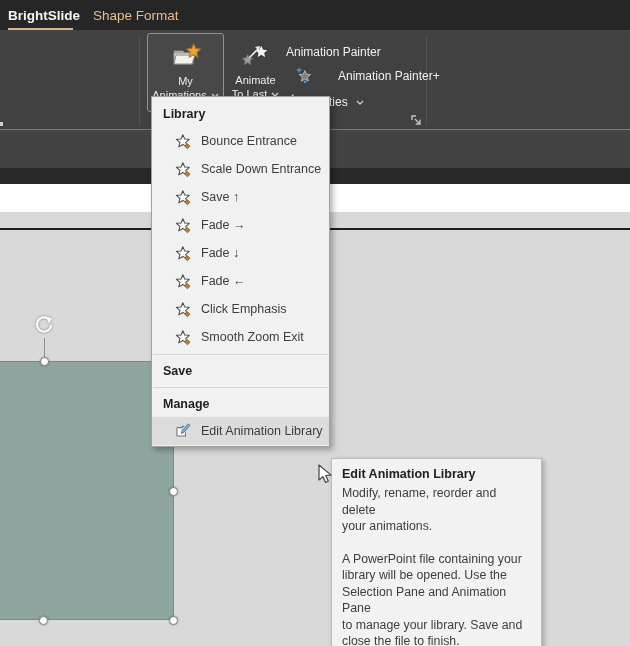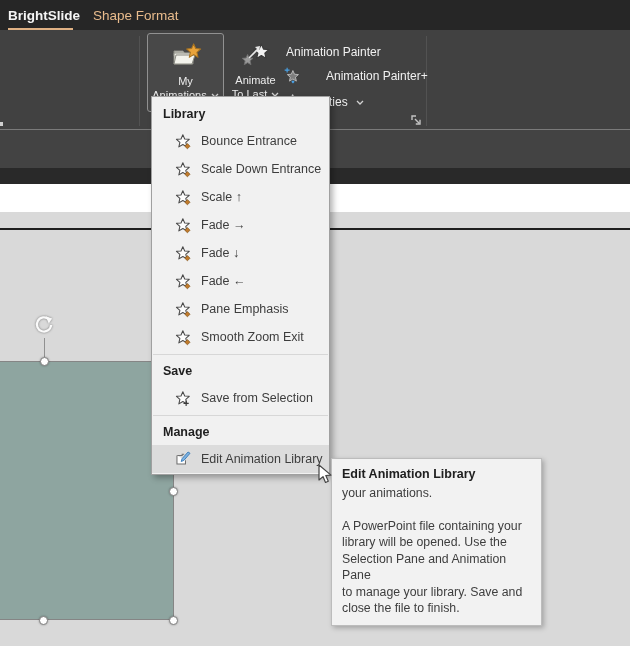--- a/index.html
+++ b/index.html
@@ -27,21 +27,21 @@
 
   .big-btn{position:absolute;display:flex;flex-direction:column;align-items:center;cursor:pointer;}
   .btn-myanim{left:147px;top:3px;width:77px;height:79px;background:#484848;border:1px solid #919191;border-radius:3px;box-sizing:border-box;}
   .btn-animlast{left:226px;top:3px;width:59px;height:79px;}
   .big-btn .icn{margin-top:6px;height:34px;display:flex;align-items:center;justify-content:center;}
   .big-btn .lbl{font-size:11px;line-height:14px;color:#ececec;text-align:center;white-space:nowrap;}
   .lbl-row{display:flex;align-items:center;gap:4px;justify-content:flex-start;}
 
   .small-btn{position:absolute;display:flex;align-items:center;gap:6px;height:20px;color:#f0f0f0;font-size:12px;cursor:pointer;white-space:nowrap;}
   .sb1{left:286px;top:9px;flex-direction:column;}
-  .sb2{left:284px;top:36px;gap:24px;}
+  .sb2{left:296px;top:36px;gap:24px;}
   .sb3{left:285px;top:62px;}
 
   .dialog-launcher{left:410px;top:113px;width:13px;height:13px;cursor:pointer;}
 
   
   .slide-white{left:0;top:184px;width:630px;height:28px;background:#ffffff;}
   .slide-gray{left:0;top:212px;width:630px;height:434px;background:#d9d9d9;}
   .black-line{left:0;top:228px;width:630px;height:2px;background:#1e1e1e;}
 
   .teal-shape{left:-2px;top:361px;width:176px;height:259px;background:#8ea5a0;border:1px solid #858585;box-sizing:border-box;}
@@ -226,21 +226,21 @@
           </svg>
         </span>
       <span>Scale Down Entrance</span>
     </div>
     <div class="menu-item">
       <span class="mi-icn">
           <svg width="17" height="17" viewBox="0 0 26 26">
             <use href="#star-diamond"></use>
           </svg>
         </span>
-      <span>Scale ↑</span>
+      <span>Save ↑</span>
     </div>
     <div class="menu-item">
       <span class="mi-icn">
           <svg width="17" height="17" viewBox="0 0 26 26">
             <use href="#star-diamond"></use>
           </svg>
         </span>
       <span>Fade →</span>
     </div>
     <div class="menu-item">
@@ -258,61 +258,53 @@
           </svg>
         </span>
       <span>Fade ←</span>
     </div>
     <div class="menu-item">
       <span class="mi-icn">
           <svg width="17" height="17" viewBox="0 0 26 26">
             <use href="#star-diamond"></use>
           </svg>
         </span>
-      <span>Pane Emphasis</span>
+      <span>Click Emphasis</span>
     </div>
     <div class="menu-item">
       <span class="mi-icn">
           <svg width="17" height="17" viewBox="0 0 26 26">
             <use href="#star-diamond"></use>
           </svg>
         </span>
       <span>Smooth Zoom Exit</span>
     </div>
 
     <div class="menu-sep"></div>
     <div class="menu-header">Save</div>
 
-    <div class="menu-item">
-      <span class="mi-icn">
-        <svg width="17" height="17" viewBox="0 0 26 26">
-          <use href="#star-path" fill="#fdfdfd" stroke="#4a4a4a" stroke-width="1.6" stroke-linejoin="round"></use>
-          <path d="M17 16.5v8M13 20.5h8" stroke="#3a3a3a" stroke-width="1.7"></path>
-        </svg>
-      </span>
-      <span>Save from Selection</span>
-    </div>
 
     <div class="menu-sep"></div>
     <div class="menu-header">Manage</div>
 
     <div class="menu-item hl">
       <span class="mi-icn">
         <svg width="17" height="17" viewBox="0 0 26 26">
           <path d="M3 7h8v-2h3" fill="none" stroke="#6f6f6f" stroke-width="1.6"></path>
           <path d="M3 7v13h13v-6" fill="#ffffff" stroke="#6f6f6f" stroke-width="1.6"></path>
           <path d="M23 3.5L13.5 14.5l-4 1.6 1.2-4.2L20 1.5z" fill="#7fb2e0" stroke="#2e75b6" stroke-width="1.3" stroke-linejoin="round"></path>
         </svg>
       </span>
       <span>Edit Animation Library</span>
     </div>
   </div>
 
   <div class="abs tooltip">
     <div class="tt-title">Edit Animation Library</div>
+    <div class="tt-line">Modify, rename, reorder and delete</div>
     <div class="tt-line">your animations.</div>
     <div class="tt-gap"></div>
     <div class="tt-line">A PowerPoint file containing your</div>
     <div class="tt-line">library will be opened. Use the</div>
     <div class="tt-line">Selection Pane and Animation Pane</div>
     <div class="tt-line">to manage your library. Save and</div>
     <div class="tt-line">close the file to finish.</div>
   </div>
 
   <div class="abs cursor">

